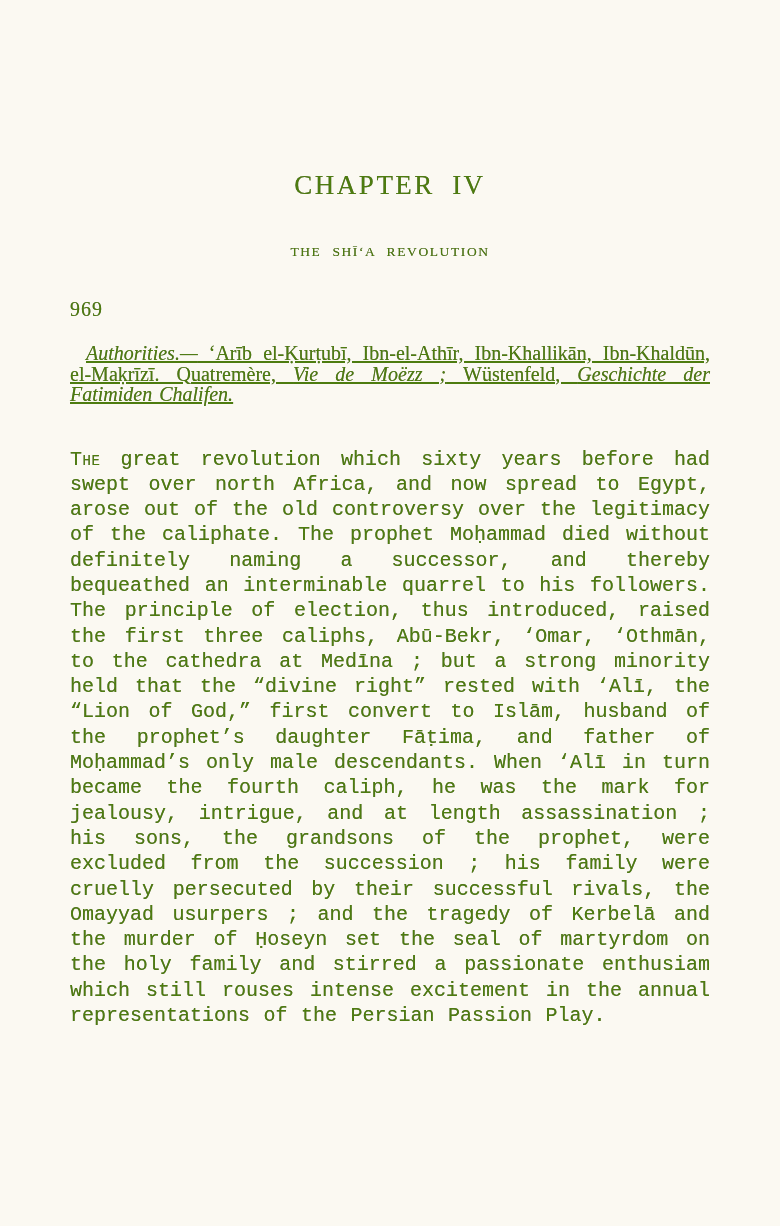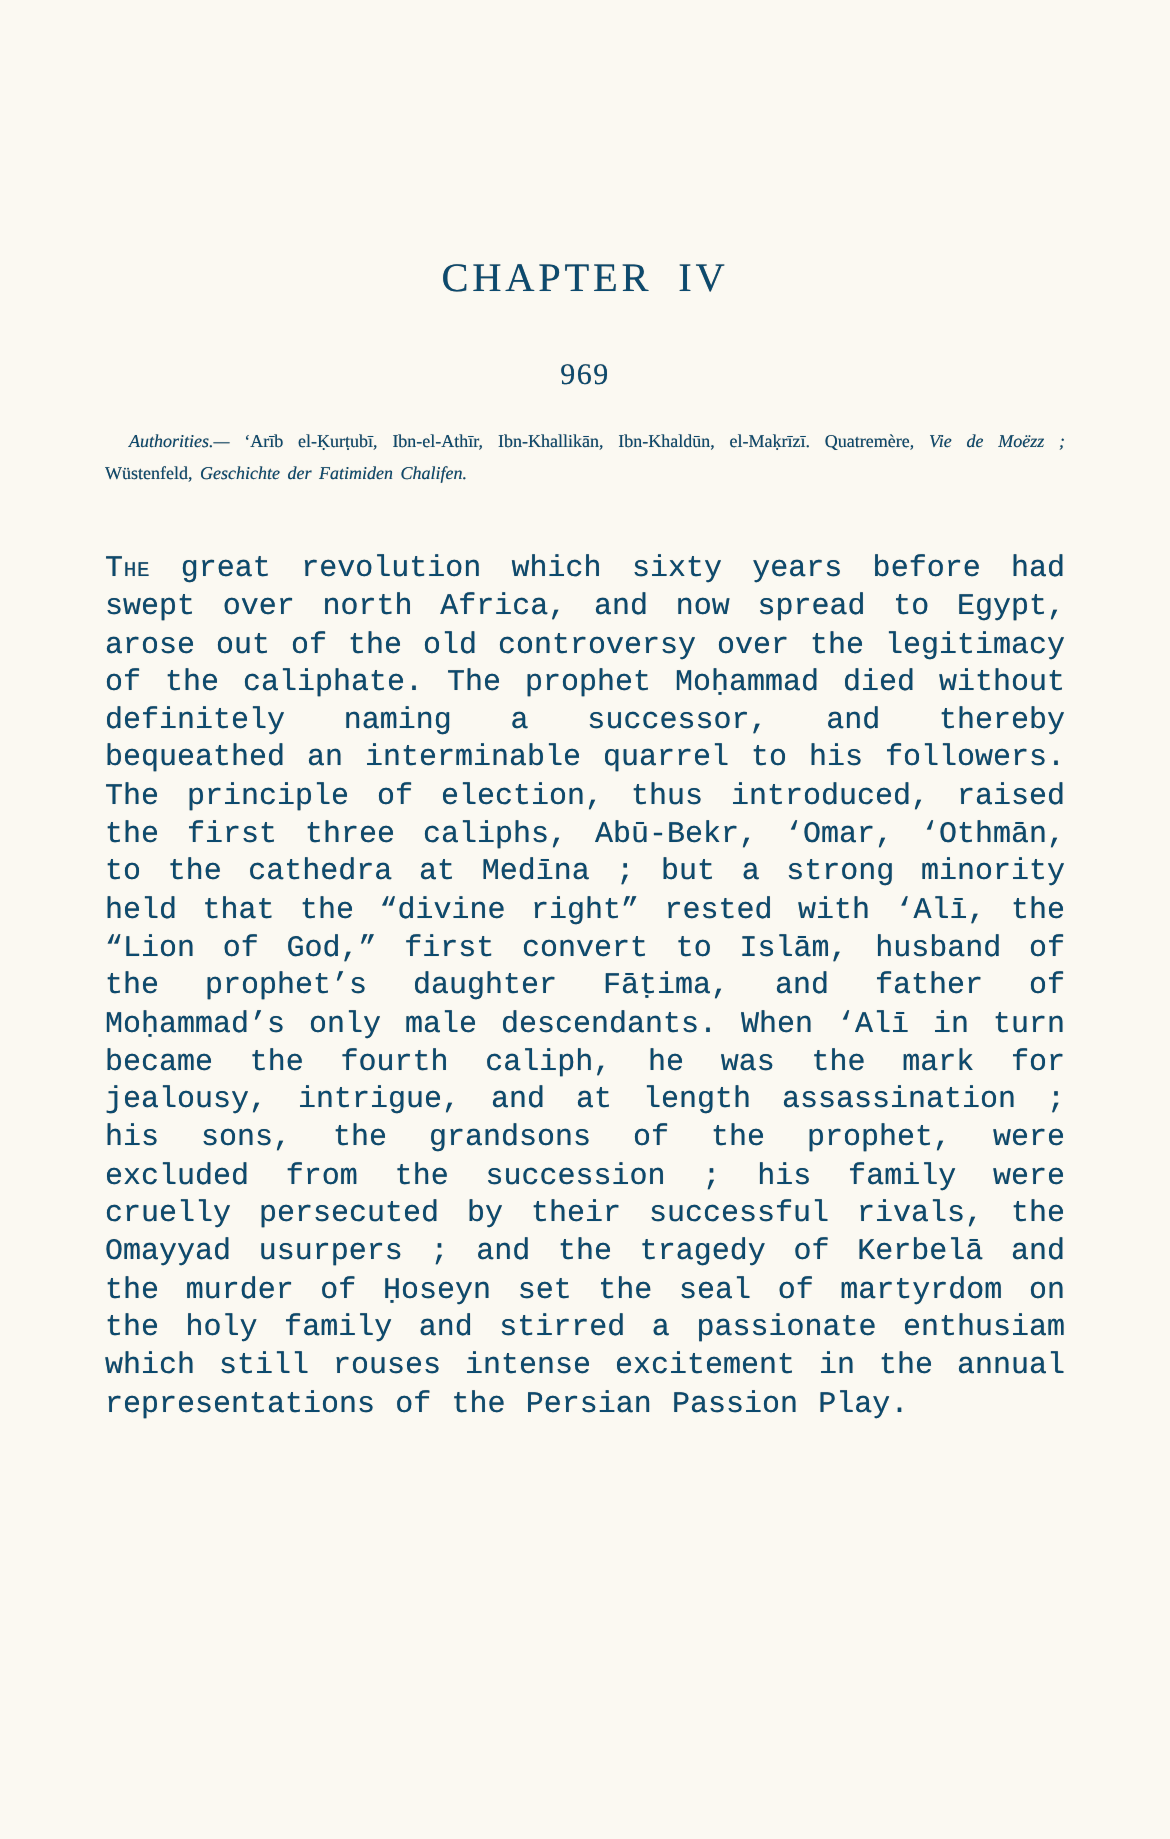--- a/index.html
+++ b/index.html
@@ -10,21 +10,21 @@
     width: 780px;
     height: 1226px;
     background: #fbf9f2;
     overflow: hidden;
   }
   .page {
     box-sizing: border-box;
     width: 780px;
     height: 1226px;
     padding: 170px 70px 0 70px;
-    color: #0c4a6e;
+    color: #4d7c0f;
     font-family: "Liberation Serif", "DejaVu Serif", serif;
     text-shadow: 0 0 0.5px rgba(34,28,21,0.55);
   }
   .chapter-heading {
     margin: 0;
     font-size: 27px;
     font-weight: normal;
     letter-spacing: 2.5px;
     text-align: center;
     word-spacing: 8px;
@@ -32,30 +32,30 @@
   .chapter-subtitle {
     margin: 43px 0 0 0;
     font-size: 13.5px;
     letter-spacing: 1.6px;
     word-spacing: 6px;
     text-align: center;
   }
   .date-heading {
     margin: 38px 0 0 0;
     font-size: 20px;
-    text-align: center;
     letter-spacing: 1px;
   }
   .authorities {
     margin: 22px 0 0 0;
-    font-size: 12px;
+    font-size: 20px;
     line-height: 20.5px;
     text-align: justify;
     text-indent: 16px;
     word-spacing: 2px;
+    text-decoration: underline;
   }
   .authorities em {
     font-style: italic;
   }
   .body-para {
     margin: 0;
     font-size: 20px;
     line-height: 25.3px;
     text-align: justify;
     word-spacing: 1.5px;
@@ -72,20 +72,21 @@
     letter-spacing: 0.5px;
   }
 </style>
 </head>
 <body>
 
 <div class="page">
 
   <h1 class="chapter-heading">CHAPTER IV</h1>
 
+  <div class="chapter-subtitle">THE SHĪ‘A REVOLUTION</div>
 
   <div class="date-heading">969</div>
 
   <p class="authorities"><em>Authorities.—</em><span> ‘Arīb el-Ḳurṭubī, Ibn-el-Athīr, Ibn-Khallikān, Ibn-Khaldūn, el-Maḳrīzī.  Quatremère, </span><em>Vie de Moëzz ;</em><span>  Wüstenfeld, </span><em>Geschichte der Fatimiden Chalifen.</em></p>
 
   <p class="body-para first"><span class="lead">The</span><span> great revolution which sixty years before had swept over north Africa, and now spread to Egypt, arose out of the old controversy over the legitimacy of the caliphate. The prophet Moḥammad died without definitely naming a successor, and thereby bequeathed an interminable quarrel to his followers.  The principle of election, thus introduced, raised the first three caliphs, Abū-Bekr, ‘Omar, ‘Othmān, to the cathedra at Medīna ; but a strong minority held that the “divine right” rested with ‘Alī, the “Lion of God,” first convert to Islām, husband of the prophet’s daughter Fāṭima, and father of Moḥammad’s only male descendants.  When ‘Alī in turn became the fourth caliph, he was the mark for jealousy, intrigue, and at length assassination ; his sons, the grandsons of the prophet, were excluded from the succession ; his family were cruelly persecuted by their successful rivals, the Omayyad usurpers ; and the tragedy of Kerbelā and the murder of Ḥoseyn set the seal of martyrdom on the holy family and stirred a passionate enthusiam which still rouses intense excitement in the annual representations of the Persian Passion Play.</span></p>
 
 
 </div>
 

